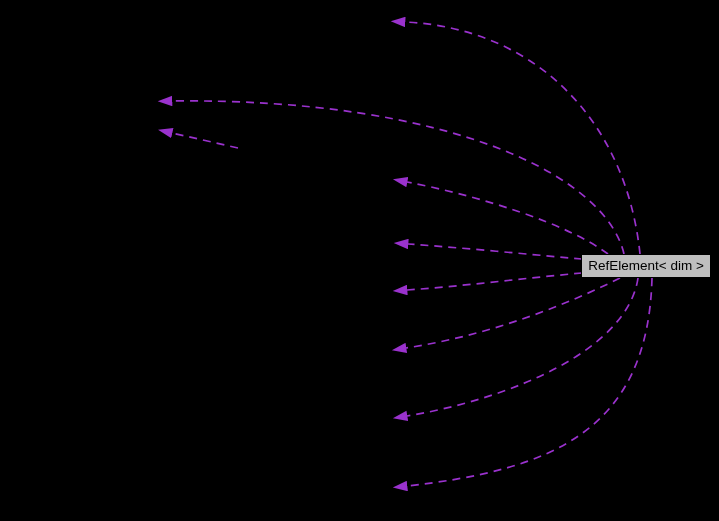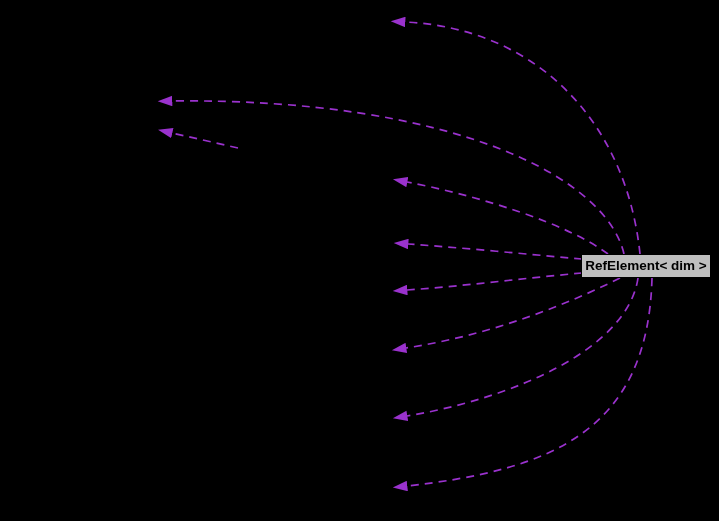--- a/index.html
+++ b/index.html
@@ -7,21 +7,20 @@
     padding: 0;
     background: #000000;
   }
   .stage {
     position: relative;
     width: 711px;
     height: 521px;
     background: #000000;
     overflow: hidden;
     font-family: "Liberation Sans", "DejaVu Sans", sans-serif;
-    font-weight: bold;
   }
   .edges-layer {
     position: absolute;
     left: 0;
     top: 0;
     width: 719px;
     height: 521px;
   }
   .graph-node {
     position: absolute;

